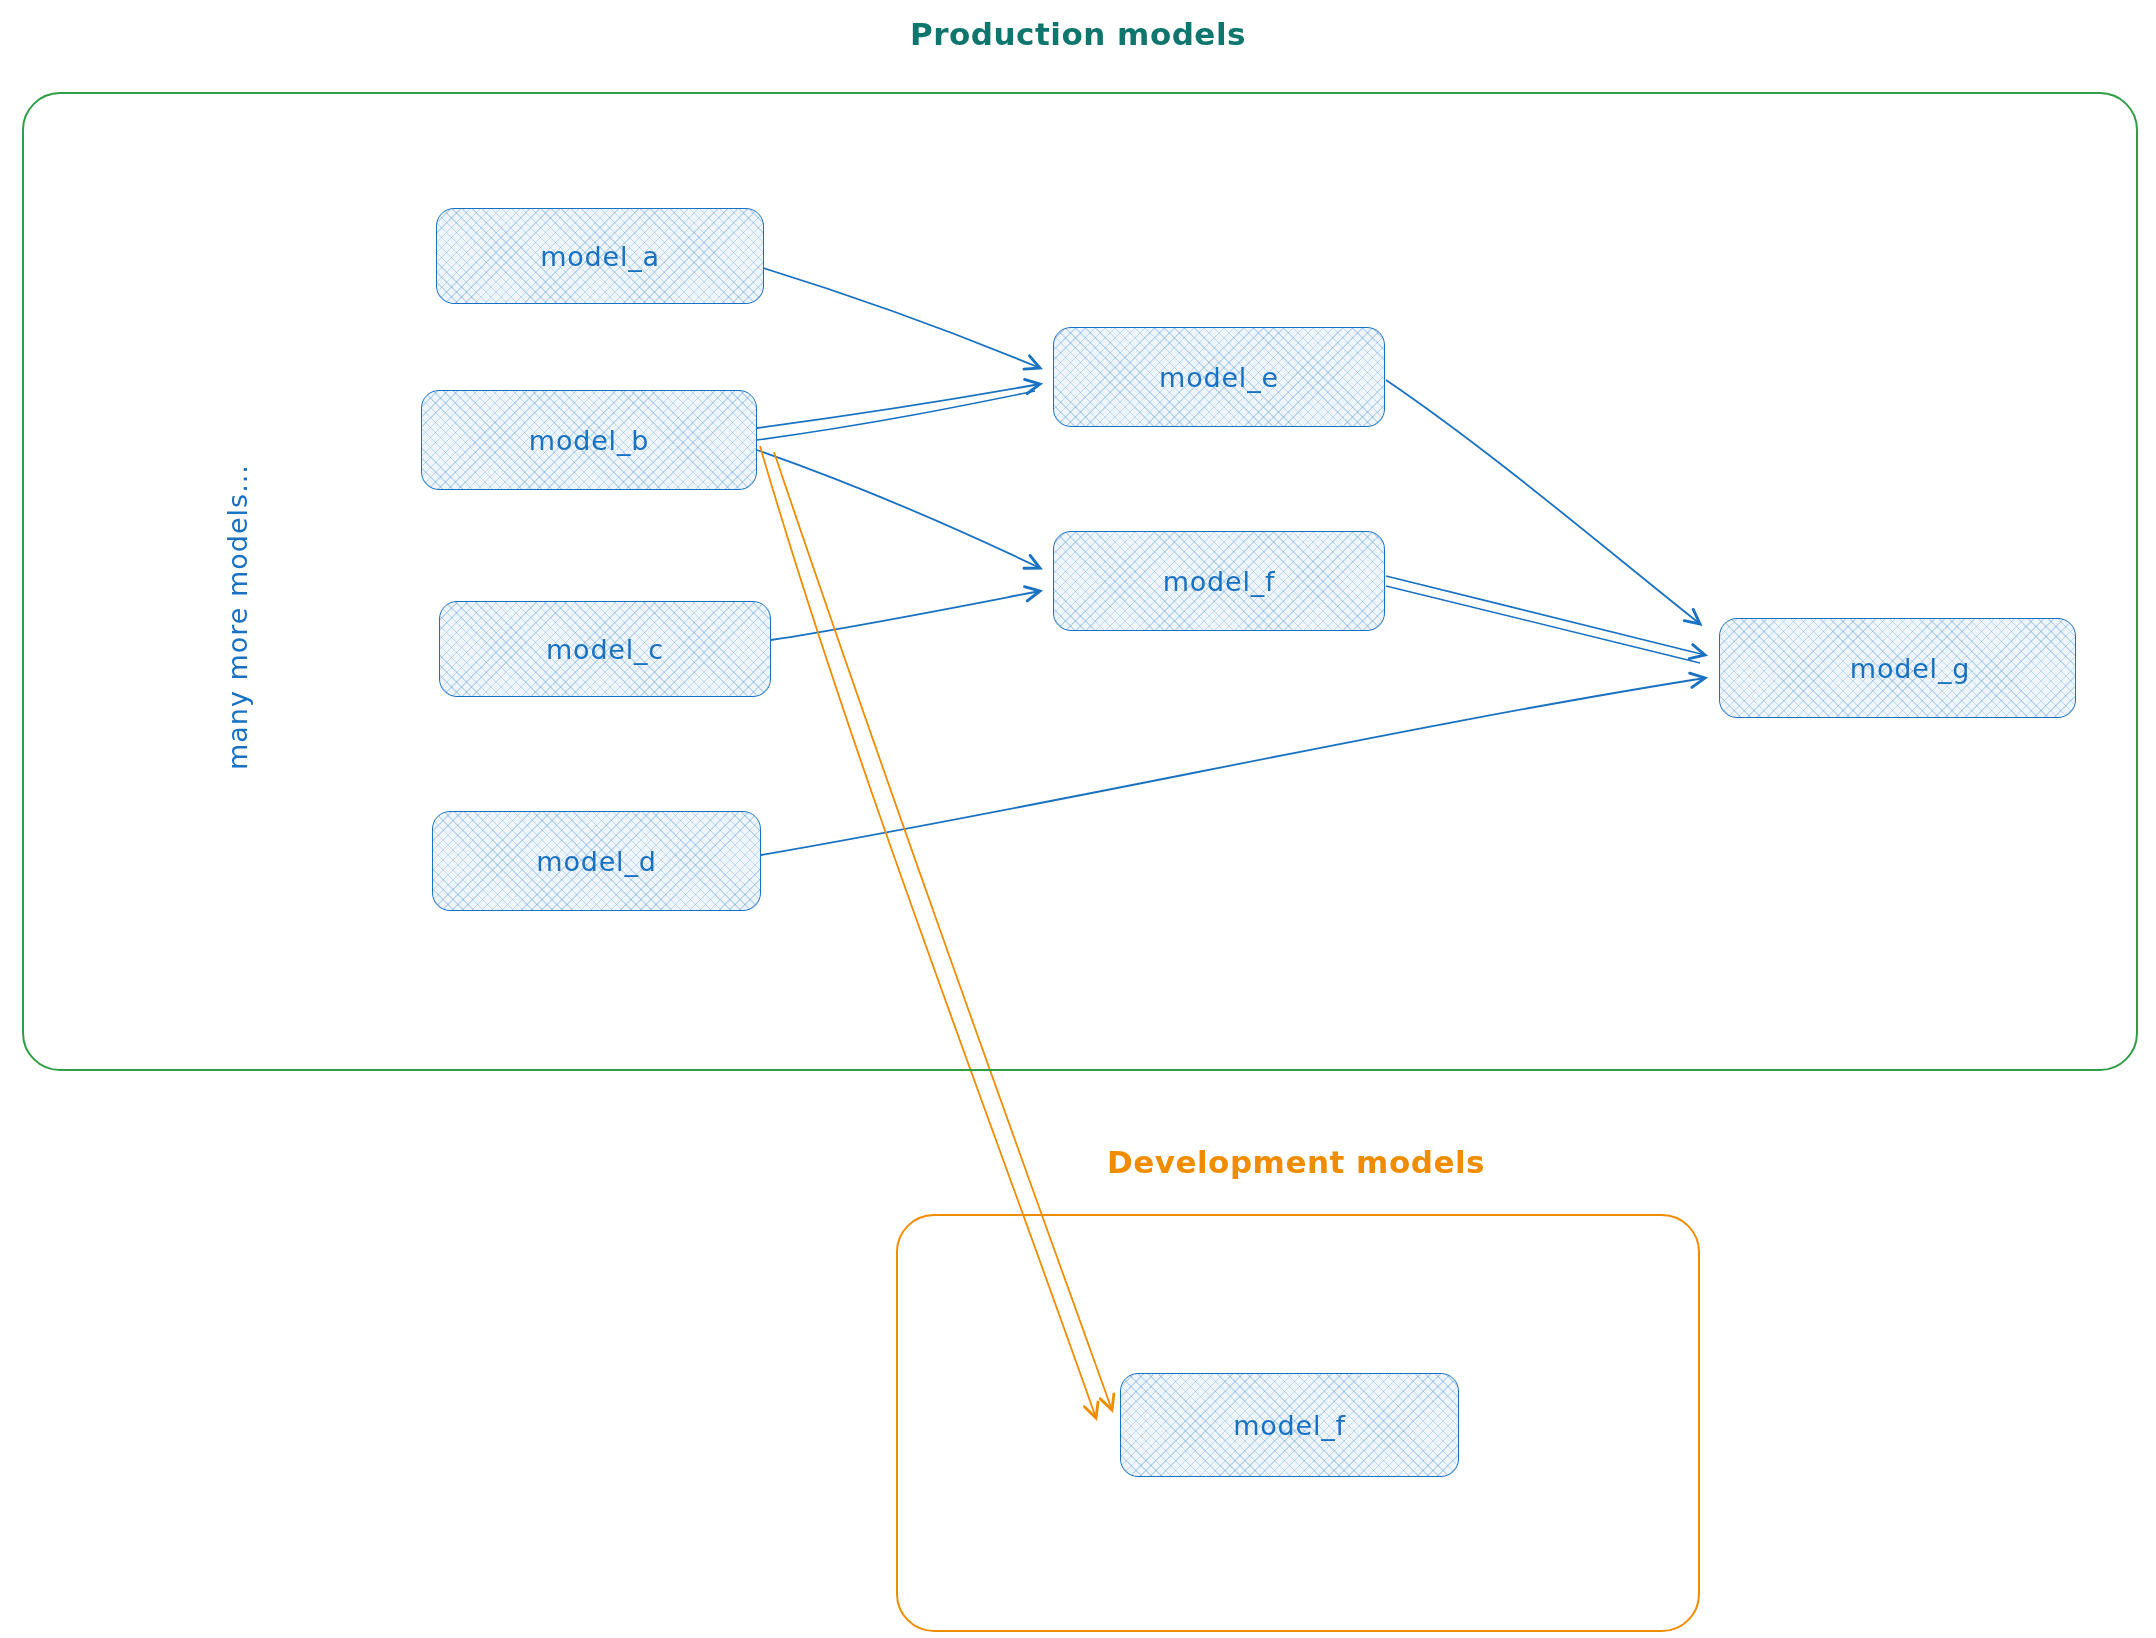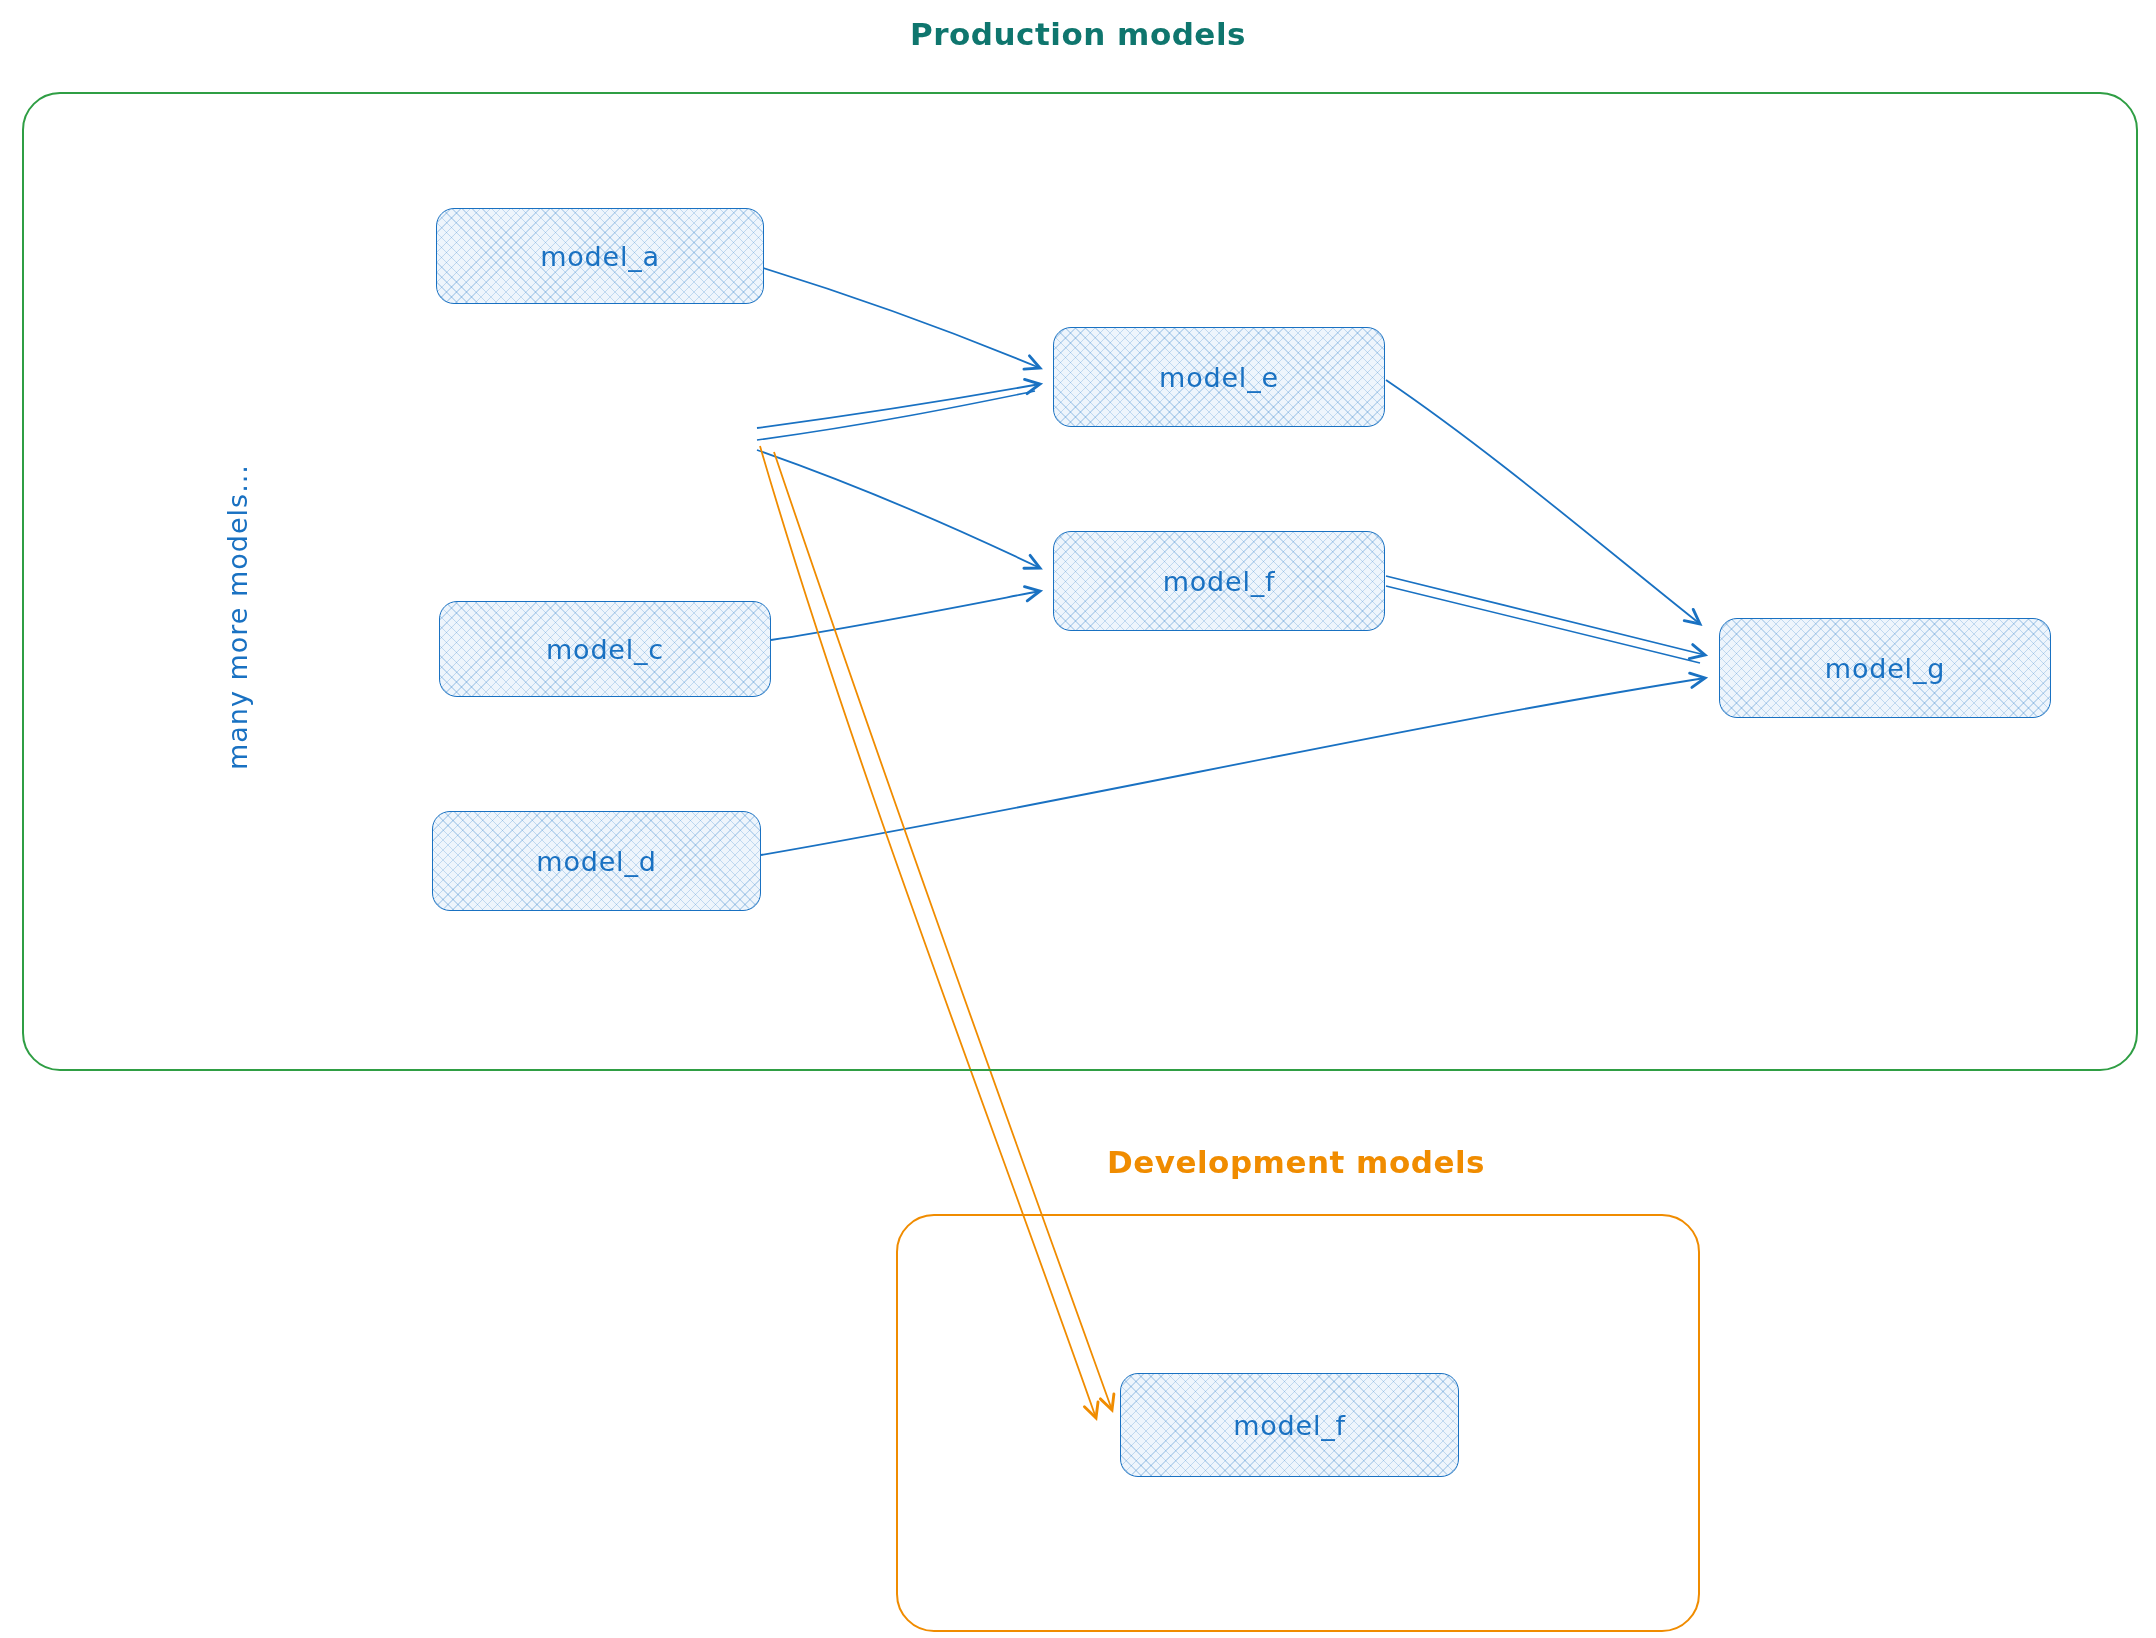--- a/index.html
+++ b/index.html
@@ -67,21 +67,21 @@
     font-size: 27px;
     font-weight: 500;
     letter-spacing: 0.8px;
   }
   .node.model-a { left: 407px; top: 208px; width: 326px; height: 94px; margin-left: 29px; }
   .node.model-b { left: 421px; top: 390px; width: 334px; height: 98px; }
   .node.model-c { left: 439px; top: 601px; width: 330px; height: 94px; }
   .node.model-d { left: 432px; top: 811px; width: 327px; height: 98px; }
   .node.model-e { left: 1053px; top: 327px; width: 330px; height: 98px; }
   .node.model-f { left: 1053px; top: 531px; width: 330px; height: 98px; }
-  .node.model-g { left: 1719px; top: 618px; width: 330px; height: 98px; }
+  .node.model-g { left: 1719px; top: 618px; width: 330px; height: 98px; padding-left: 25px; }
   .node.dev-model-f { left: 1120px; top: 1373px; width: 337px; height: 102px; }
   .side-label {
     position: absolute;
     left: 222px; top: 458px; height: 318px; width: 46px;
     writing-mode: vertical-rl;
     transform: rotate(180deg);
     color: #1971c2;
     font-size: 27px;
     font-weight: 500;
     letter-spacing: 1px;
@@ -118,20 +118,23 @@
   </svg>
 
   <div class="group-title production">Production models</div>
   <div class="group-box production"></div>
 
   <div class="side-label">many more models...</div>
 
   <div class="node model-a">
     <span class="node-label">model_a</span>
   </div>
+  <div class="node model-b">
+    <span class="node-label">model_b</span>
+  </div>
   <div class="node model-c">
     <span class="node-label">model_c</span>
   </div>
   <div class="node model-d">
     <span class="node-label">model_d</span>
   </div>
   <div class="node model-e">
     <span class="node-label">model_e</span>
   </div>
   <div class="node model-f">

